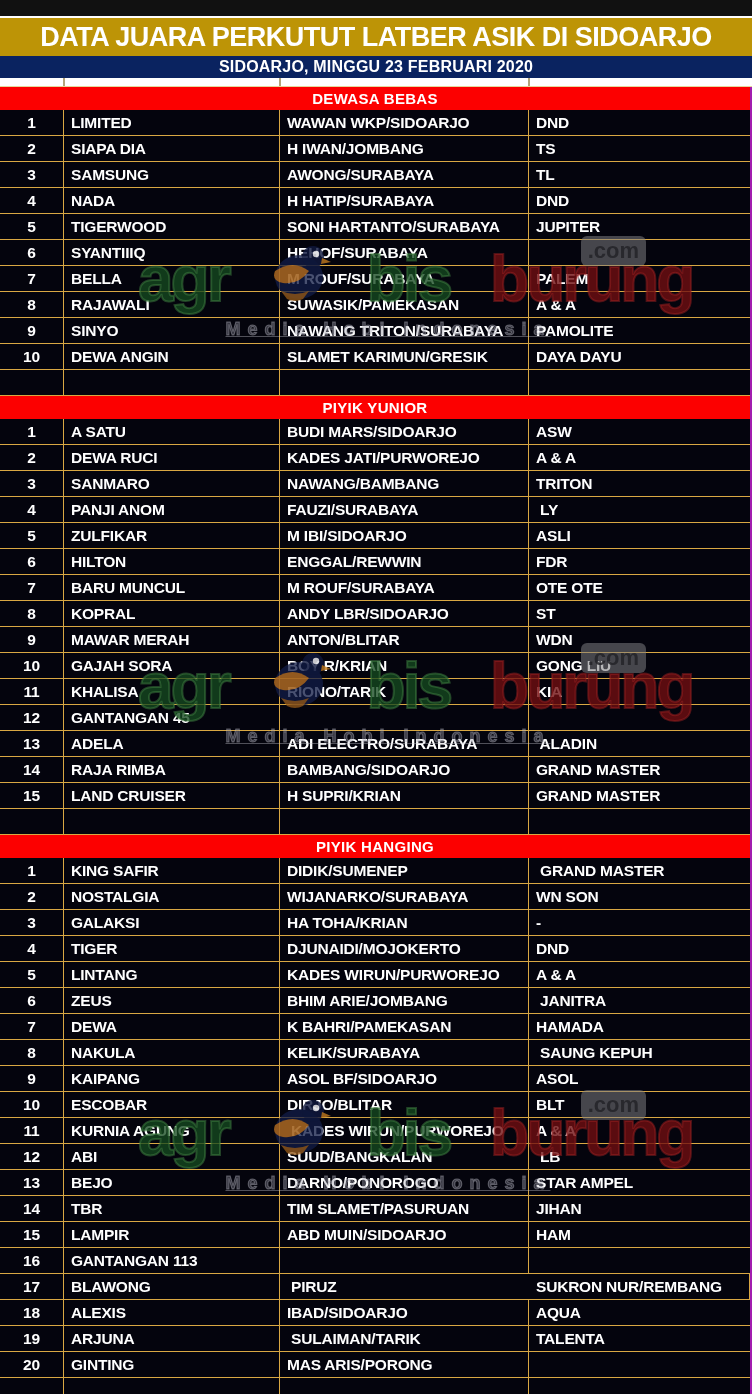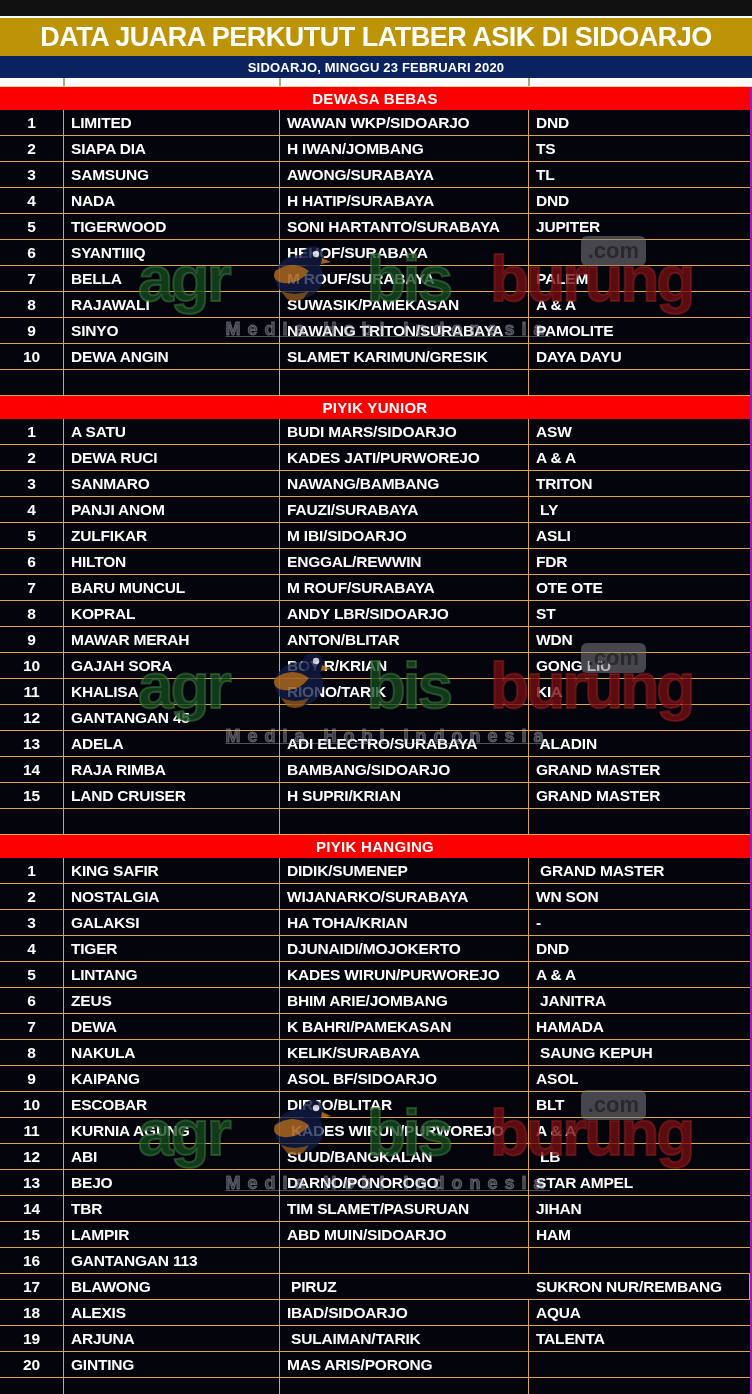--- a/index.html
+++ b/index.html
@@ -20,21 +20,21 @@
   }
   .title-bar .t{
     color:#fff;font-size:27px;font-weight:bold;letter-spacing:-0.5px;
     white-space:nowrap;
   }
   .page{background:#fff;} 
   .date-bar{
     height:22px;background:#0A2360;
     display:flex;align-items:center;justify-content:center;
   }
-  .date-bar .d{color:#fff;font-size:13px;font-weight:bold;letter-spacing:0.2px;}
+  .date-bar .d{color:#fff;font-size:16px;font-weight:bold;letter-spacing:0.2px;}
   .gap-strip{
     position:relative;height:8px;background:#ffffff;
     border-bottom:1px solid #e6d79a;
   }
   .gap-strip .tick{position:absolute;top:0;width:2px;height:8px;background:#b3a47a;}
 
   
   .sections{
     position:relative;
     background:#f0abfc;

